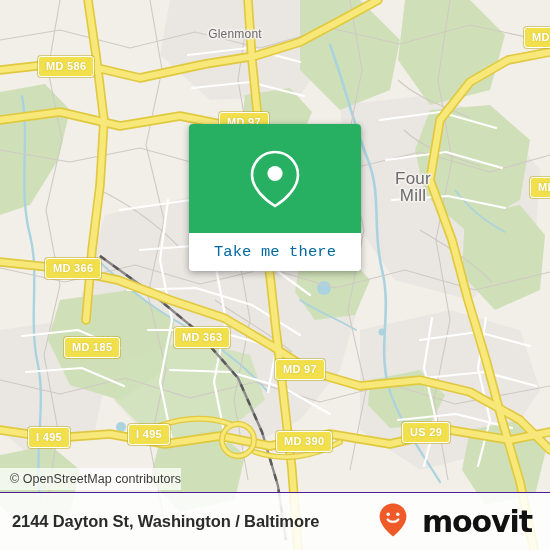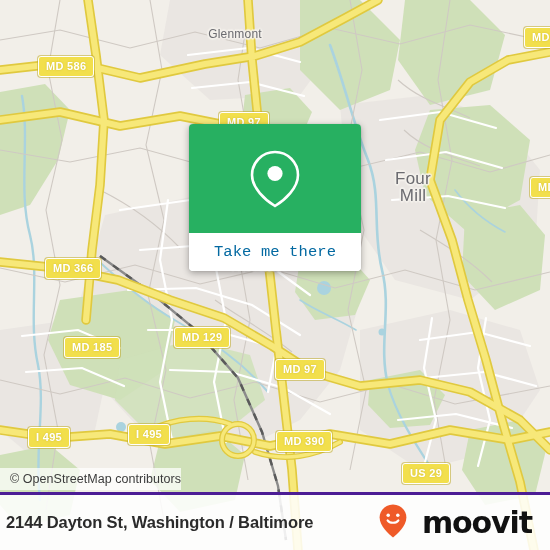--- a/index.html
+++ b/index.html
@@ -123,26 +123,26 @@
   }
 
   
   #bottom-bar {
     position: absolute;
     left: 0;
     top: 492px;
     width: 550px;
     height: 58px;
     background: rgba(255,255,255,.86);
-    border-top: 3px solid #4c1d95;
+    border-top: 1px solid #4c1d95;
     display: flex;
     align-items: center;
     justify-content: space-between;
     box-sizing: border-box;
-    padding: 0 18px 0 6px;
+    padding: 0 18px 0 12px;
   }
   #address-text {
     color: #2b2b2b;
     font-size: 16.5px;
     font-family: "Liberation Sans", sans-serif;
     font-weight: bold;
     letter-spacing: -.1px;
   }
   #moovit-logo {
     display: flex;
@@ -296,26 +296,26 @@
 
   <div class="place-label" style="left:180px; top:28px; width:110px; font-size:12px;">Glenmont</div>
   <div class="place-label" style="left:368px; top:170px; width:90px; font-size:17px;">Four
 Mill</div>
   <div class="place-label" style="left:218px; top:258px; width:80px; font-size:14px; opacity:.9;">Wheaton</div>
 
   <div class="shield" style="left:38px;  top:56px;">MD 586</div>
   <div class="shield" style="left:219px; top:112px;">MD 97</div>
   <div class="shield" style="left:45px;  top:258px;">MD 366</div>
   <div class="shield" style="left:64px;  top:337px;">MD 185</div>
-  <div class="shield" style="left:174px; top:327px;">MD 129</div>
+  <div class="shield" style="left:174px; top:327px;">MD 363</div>
   <div class="shield" style="left:275px; top:359px;">MD 97</div>
   <div class="shield" style="left:28px;  top:427px;">I 495</div>
   <div class="shield" style="left:128px; top:424px;">I 495</div>
   <div class="shield" style="left:276px; top:431px;">MD 390</div>
-  <div class="shield" style="left:402px; top:422px;margin-top:41px;">US 29</div>
+  <div class="shield" style="left:402px; top:422px;">US 29</div>
   <div class="shield" style="left:524px; top:27px;">MD</div>
   <div class="shield" style="left:530px; top:177px;">MD</div>
 
   <div id="card-pointer"></div>
 
   <div id="poi-card">
     <div id="card-image">
       <span>
         <svg width="56" height="62" viewBox="0 0 56 62" xmlns="http://www.w3.org/2000/svg">
           <path d="M28 4 C15.3 4 5 14.3 5 27 C5 40 18 52 28 58 C38 52 51 40 51 27 C51 14.3 40.7 4 28 4 Z" fill="none" stroke="#ffffff" stroke-width="2.6"></path>

